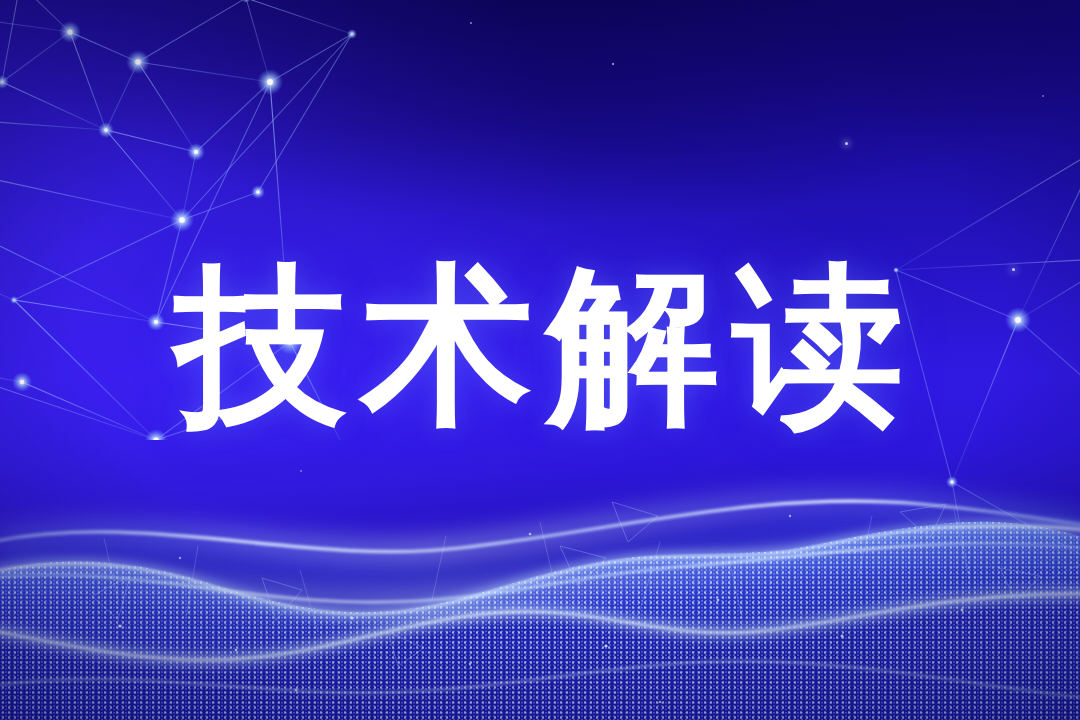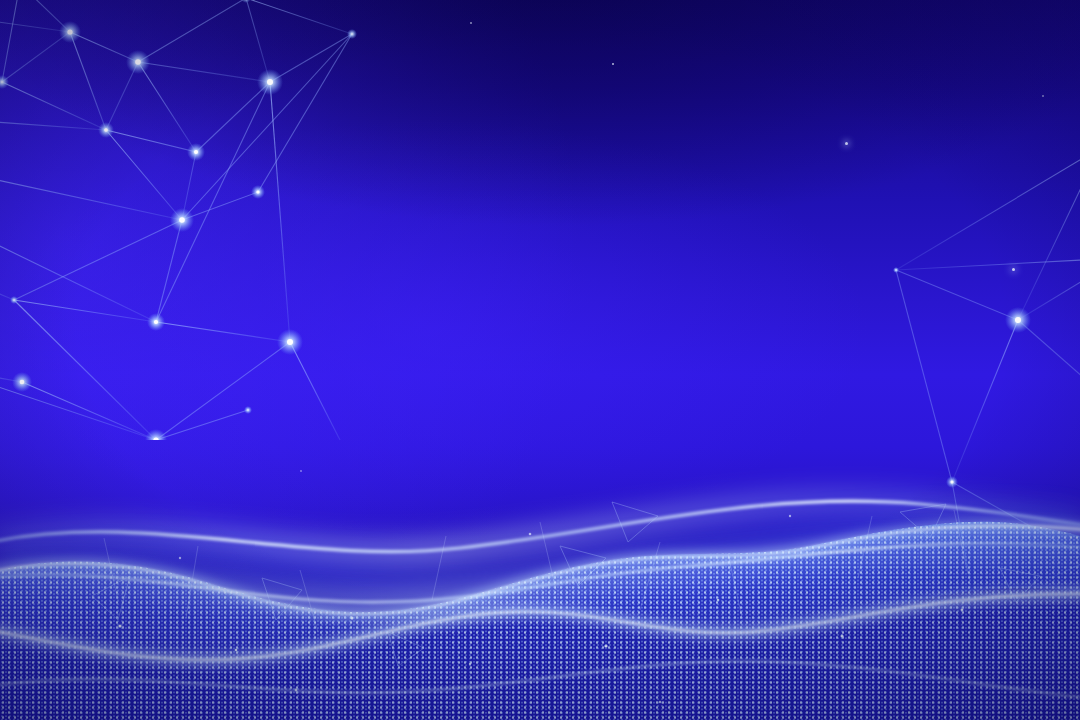--- a/index.html
+++ b/index.html
@@ -397,14 +397,15 @@
         </clipPath>
       </defs>
     </svg>
 
     <div class="dot-mesh" style="clip-path:url(#cssMeshA);"></div>
     <div class="dot-mesh-fine" style="clip-path:url(#cssMeshA);"></div>
   </div>
 
   <div class="bg-vignette"></div>
 
+  <div class="title">技术解读</div>
 
 </div>
 
 </body></html>

